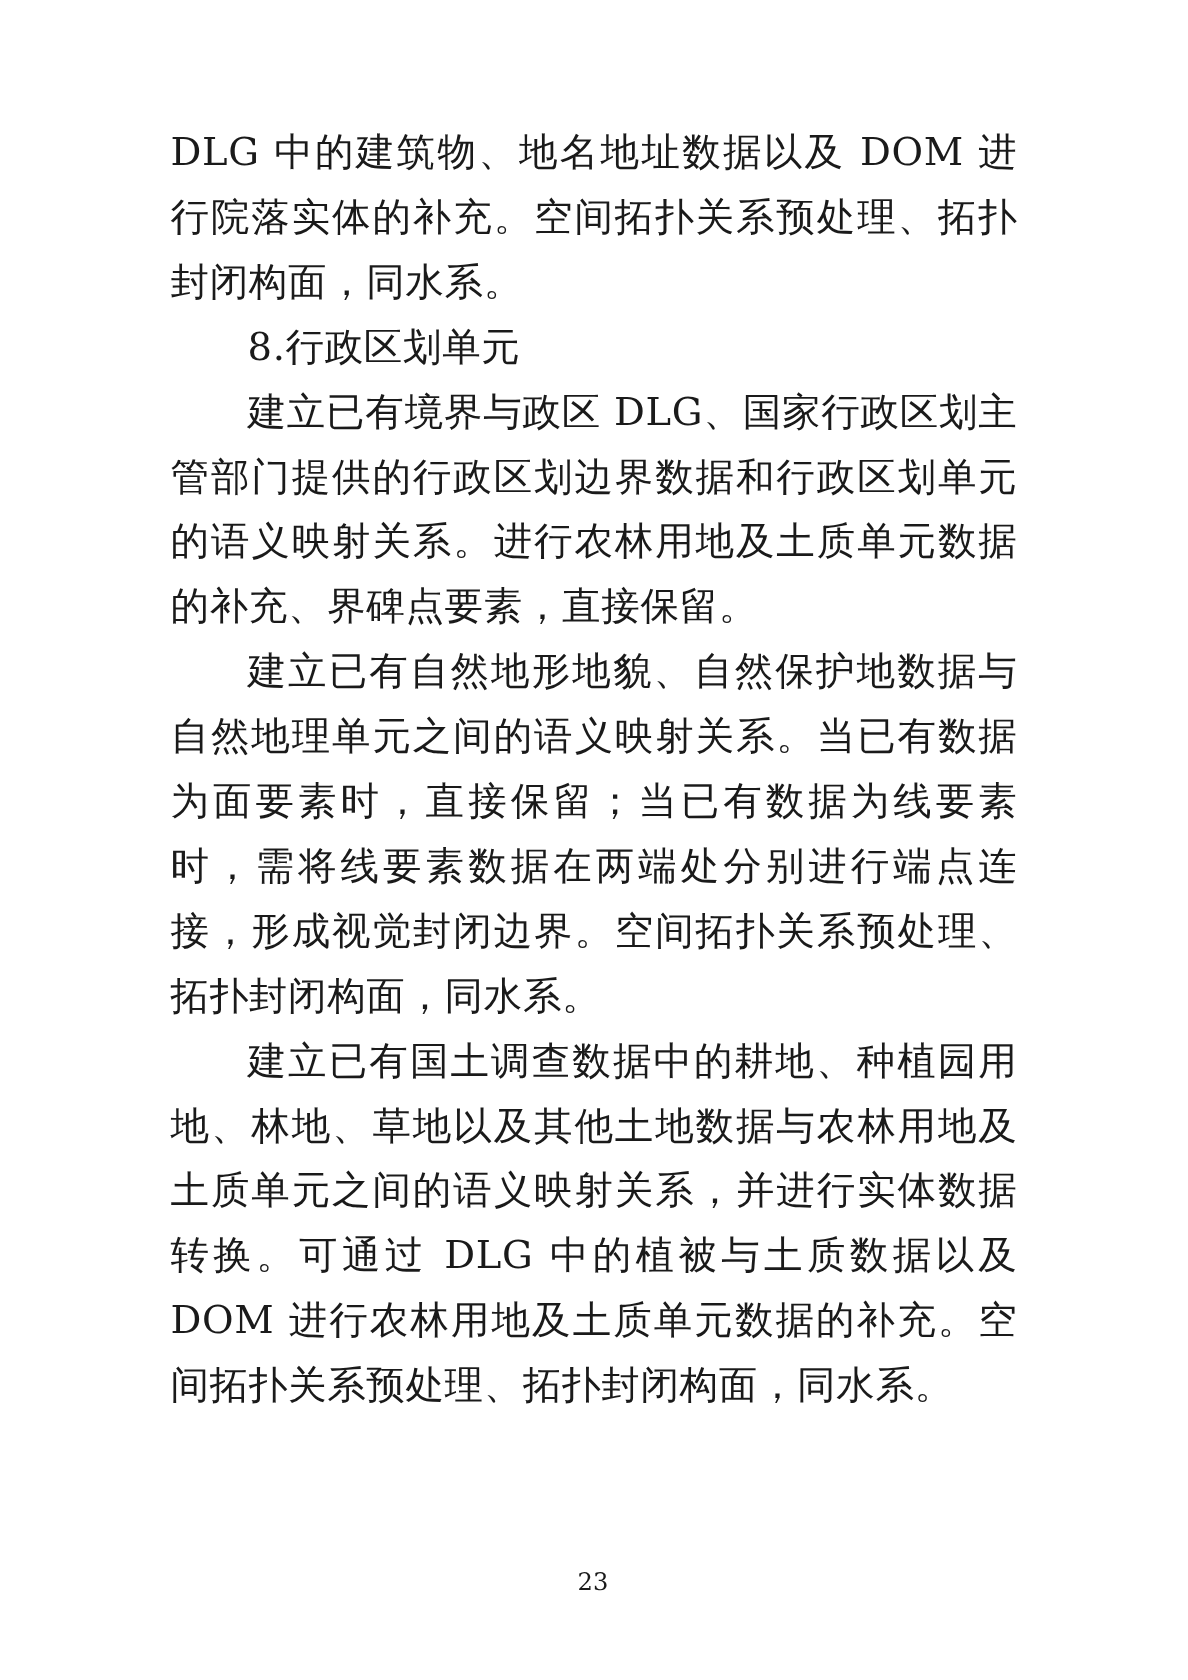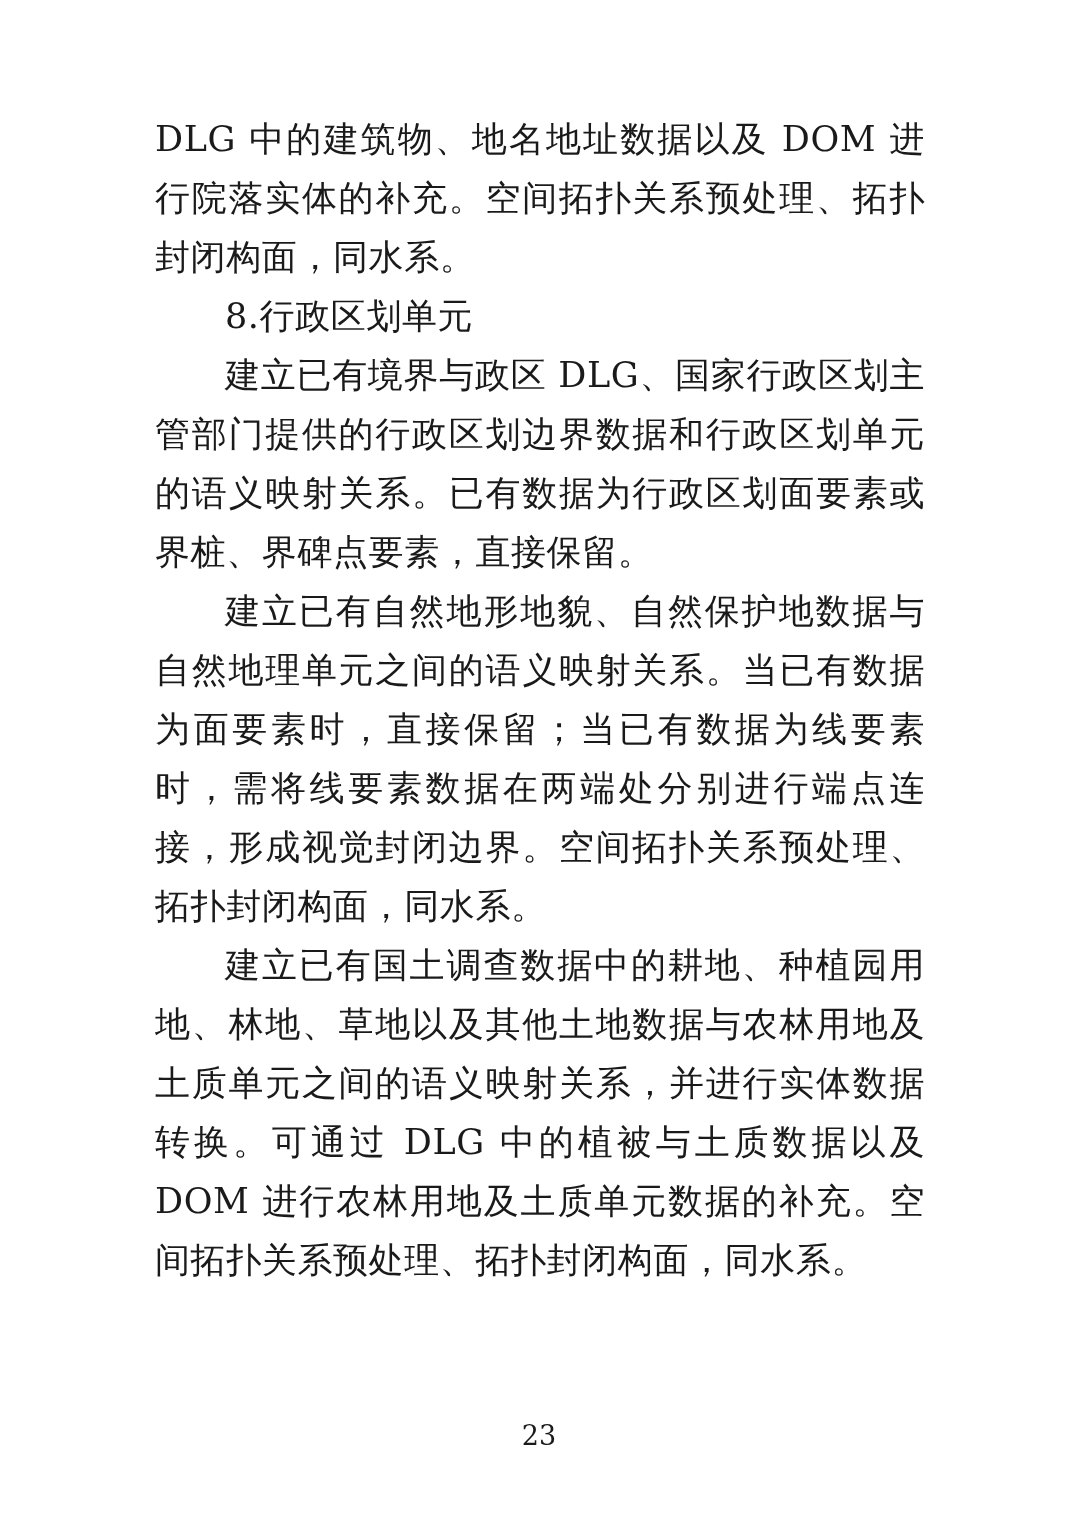--- a/index.html
+++ b/index.html
@@ -40,38 +40,38 @@
   .heading {
     margin: 0;
     text-indent: 2em;
   }
   .page-number {
     position: absolute;
     left: 0;
     right: 2px;
     bottom: 76px;
     text-align: center;
-    font-size: 27px;
+    font-size: 22px;
     font-family: "DejaVu Serif", "Liberation Serif", serif;
     color: #1a1a1a;
   }
 </style>
 </head>
 <body>
 
 <div class="page">
   <div class="doc-body">
 
     <p class="para noindent">DLG 中的建筑物、地名地址数据以及 DOM 进行院落实体的补充。空间拓扑关系预处理、拓扑封闭构面，同水系。</p>
 
 
 
     <p class="heading">8.行政区划单元</p>
 
-    <p class="para">建立已有境界与政区 DLG、国家行政区划主管部门提供的行政区划边界数据和行政区划单元的语义映射关系。已有数据为行政区划面要素或界桩、界碑点要素，直接保留。</p>
+    <p class="para">建立已有境界与政区 DLG、国家行政区划主管部门提供的行政区划边界数据和行政区划单元的语义映射关系。进行农林用地及土质单元数据的补充、界碑点要素，直接保留。</p>
 
 
     <p class="para">建立已有自然地形地貌、自然保护地数据与自然地理单元之间的语义映射关系。当已有数据为面要素时，直接保留；当已有数据为线要素时，需将线要素数据在两端处分别进行端点连接，形成视觉封闭边界。空间拓扑关系预处理、拓扑封闭构面，同水系。</p>
 
 
     <p class="para">建立已有国土调查数据中的耕地、种植园用地、林地、草地以及其他土地数据与农林用地及土质单元之间的语义映射关系，并进行实体数据转换。可通过 DLG 中的植被与土质数据以及 DOM 进行农林用地及土质单元数据的补充。空间拓扑关系预处理、拓扑封闭构面，同水系。</p>
 
   </div>
 
   <div class="page-number">23</div>

